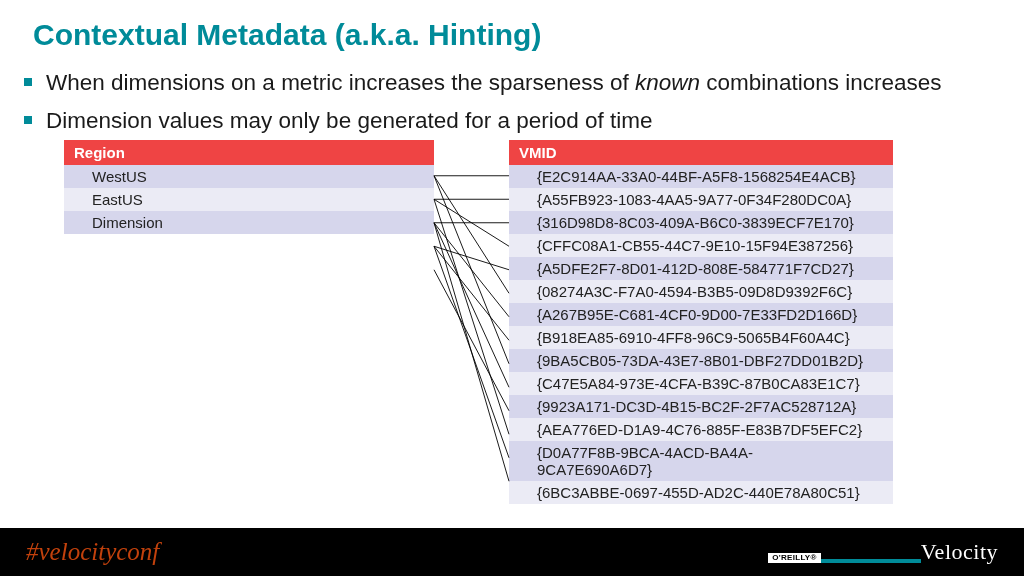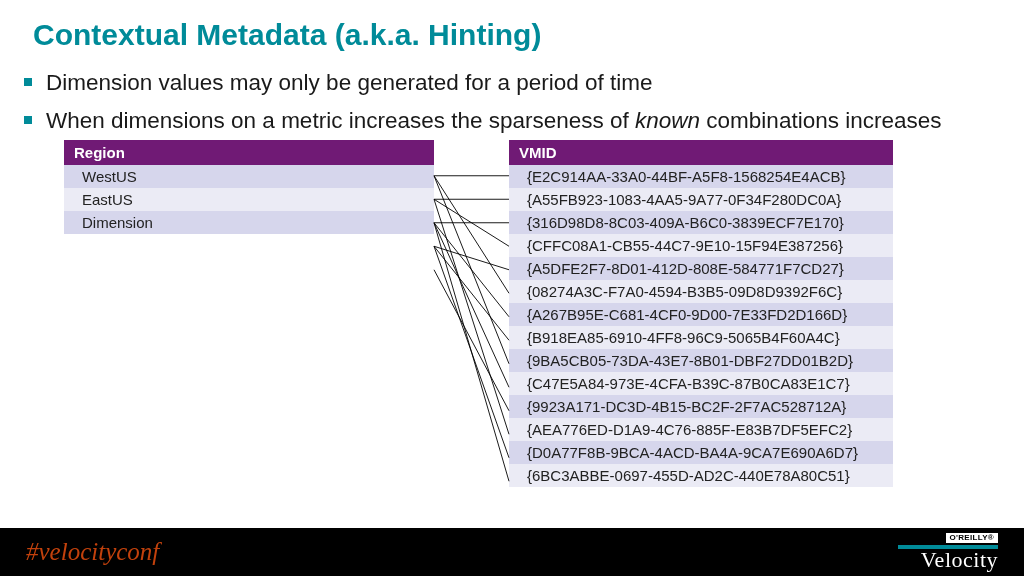--- a/index.html
+++ b/index.html
@@ -47,28 +47,28 @@
     left: 64px;
     right: 60px;
     bottom: 60px;
   }
   .table {
     position: absolute;
     border-collapse: collapse;
     font-size: 15px;
   }
   .table th {
-    background: #701a75;
+    background: #ef4444;
     color: #ffffff;
     font-weight: bold;
     text-align: left;
     padding: 4px 10px;
   }
   .table td {
-    padding: 3px 18px;
+    padding: 3px 28px;
     color: #222;
   }
   .table tr:nth-child(odd) td  { background: #d6d6ec; }
   .table tr:nth-child(even) td { background: #ebebf5; }
 
   #region-table { top: 0; left: 0; width: 370px; }
   #vmid-table   { top: 0; left: 445px; width: 384px; }
 
   .connector-layer {
     position: absolute;
@@ -90,21 +90,21 @@
     padding: 0 26px;
   }
   .hashtag {
     color: #c2410c;
     font-size: 25px;
     font-style: italic;
     font-family: Georgia, 'Times New Roman', serif;
   }
   .brand {
     display: flex;
-    flex-direction: column;
+    flex-direction: row;
     align-items: flex-end;
     line-height: 1;
   }
   .brand-top {
     display: flex;
     align-items: center;
     gap: 4px;
   }
   .brand-oreilly {
     background: #ffffff;
@@ -128,25 +128,25 @@
   }
 </style>
 </head>
 <body>
 
 <h1 class="slide-title">Contextual Metadata (a.k.a. Hinting)</h1>
 
 <div class="bullets" id="bullets">
     <div class="bullet-row">
       <div class="bullet-icon"></div>
-      <div class="bullet-text">Dimension values may only be generated for a period of time</div>
+      <div class="bullet-text">When dimensions on a metric increases the sparseness of <span class="italic">known</span> combinations increases</div>
     </div>
     <div class="bullet-row">
       <div class="bullet-icon"></div>
-      <div class="bullet-text">When dimensions on a metric increases the sparseness of <span class="italic">known</span> combinations increases</div>
+      <div class="bullet-text">Dimension values may only be generated for a period of time</div>
     </div>
   </div>
 
 <div class="tables-area">
   <table class="table" id="region-table">
     <thead>
         <tr>
           <th>Region</th>
         </tr>
       </thead>

